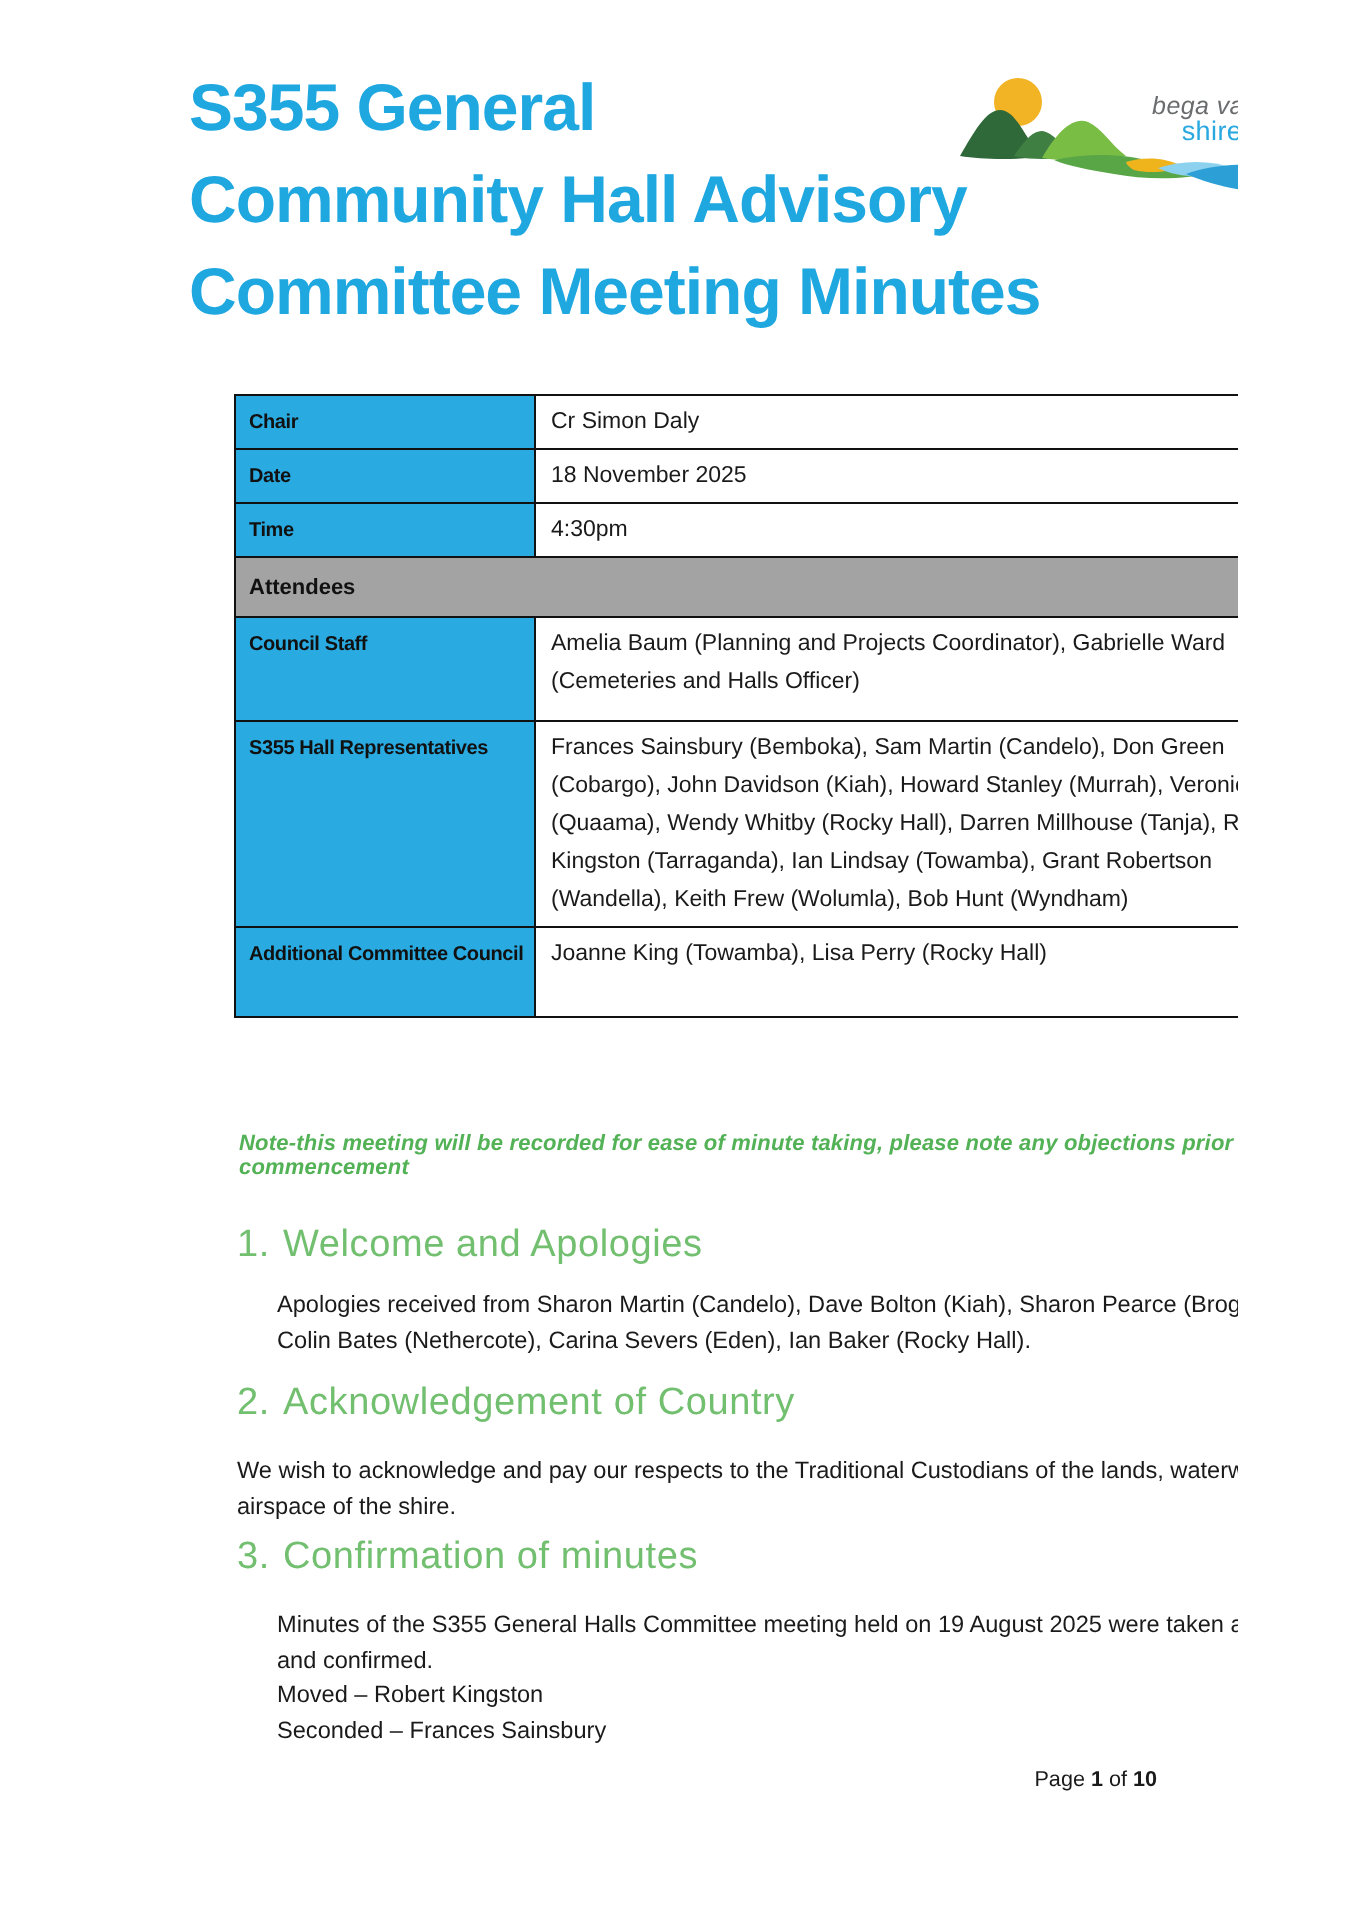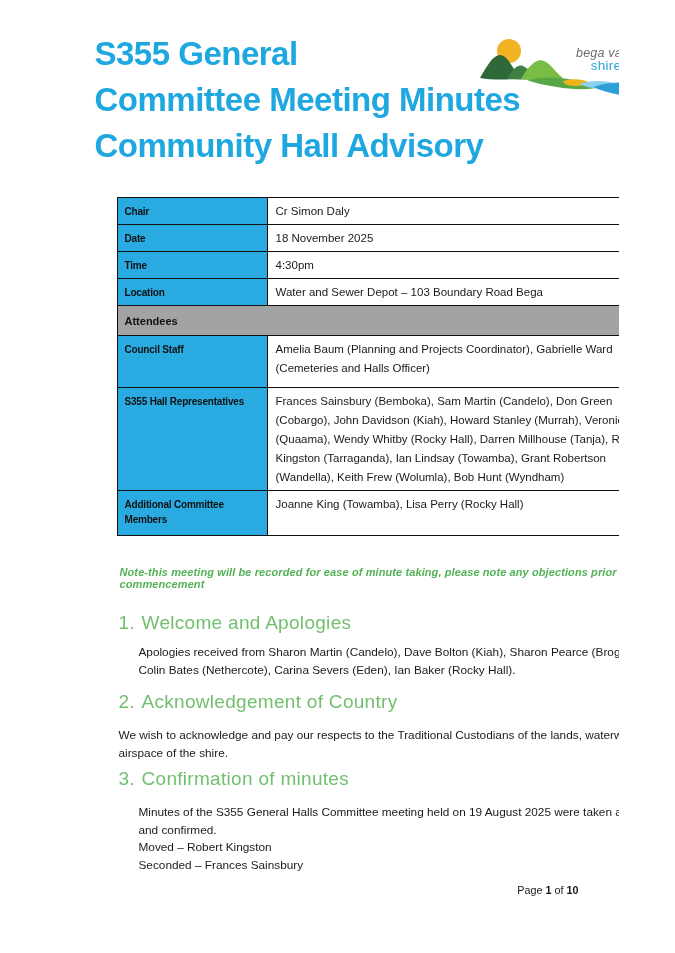--- a/index.html
+++ b/index.html
@@ -150,22 +150,22 @@
   .footer span { margin-left: 0; }
   .footer .b { font-weight: bold; }
 </style>
 </head>
 <body>
 
 <div class="page">
 
   <div class="doc-title">
     <div>S355 General</div>
+    <div>Community Hall Advisory</div>
     <div>Committee Meeting Minutes</div>
-    <div>Community Hall Advisory</div>
   </div>
 
   <div class="logo">
     <span>
       <svg viewBox="0 0 212 64" width="212" height="64" aria-hidden="true">
         <circle cx="32" cy="15" r="12" fill="#F2B324"></circle>
         <path d="M3,42 C10,30 16,19 23,19 C29,19 33,27 37,33 C40,37 44,40 47,42 C33,44 15,44 3,42 Z" fill="#2F6839"></path>
         <path d="M30,42 C36,33 41,28 46,30 C51,32 55,38 60,42 C50,44 38,44 30,42 Z" fill="#3F7F42"></path>
         <path d="M44,43 C52,29 60,22 67,25 C74,28 78,36 86,42 C74,45 58,45 44,43 Z" fill="#7ABD44"></path>
         <path d="M50,44 C68,40 86,41 100,45 C112,48 122,50 130,50 C116,54 96,54 80,51 C68,49 57,47 50,44 Z" fill="#59A647"></path>
@@ -192,36 +192,32 @@
       </tr>
       <tr class="h27">
         <td class="label">Date</td>
         <td>18 November 2025</td>
       </tr>
       <tr class="h27">
         <td class="label">Time</td>
         <td>4:30pm</td>
       </tr>
       <tr class="h27">
-        <td class="label">Location</td>
-        <td>Water and Sewer Depot – 103 Boundary Road Bega</td>
-      </tr>
-      <tr class="h27">
         <td colspan="2" class="section-row">Attendees</td>
       </tr>
       <tr class="h52">
         <td class="label">Council Staff</td>
         <td>Amelia Baum (Planning and Projects Coordinator), Gabrielle Ward (Cemeteries and Halls Officer)</td>
       </tr>
       <tr class="h100">
         <td class="label">S355 Hall Representatives</td>
         <td>Frances Sainsbury (Bemboka), Sam Martin (Candelo), Don Green (Cobargo), John Davidson (Kiah), Howard Stanley (Murrah), Veronica Abbott (Quaama), Wendy Whitby (Rocky Hall), Darren Millhouse (Tanja), Robert Kingston (Tarraganda), Ian Lindsay (Towamba), Grant Robertson (Wandella), Keith Frew (Wolumla), Bob Hunt (Wyndham)</td>
       </tr>
       <tr class="h45">
-        <td class="label">Additional Committee Members</td>
+        <td class="label">Additional Committee Council</td>
         <td>Joanne King (Towamba), Lisa Perry (Rocky Hall)</td>
       </tr>
     </tbody>
   </table>
 
   <div class="note">Note-this meeting will be recorded for ease of minute taking, please note any objections prior to commencement</div>
 
   <div class="sections">
 
     <div class="section sec-1">

